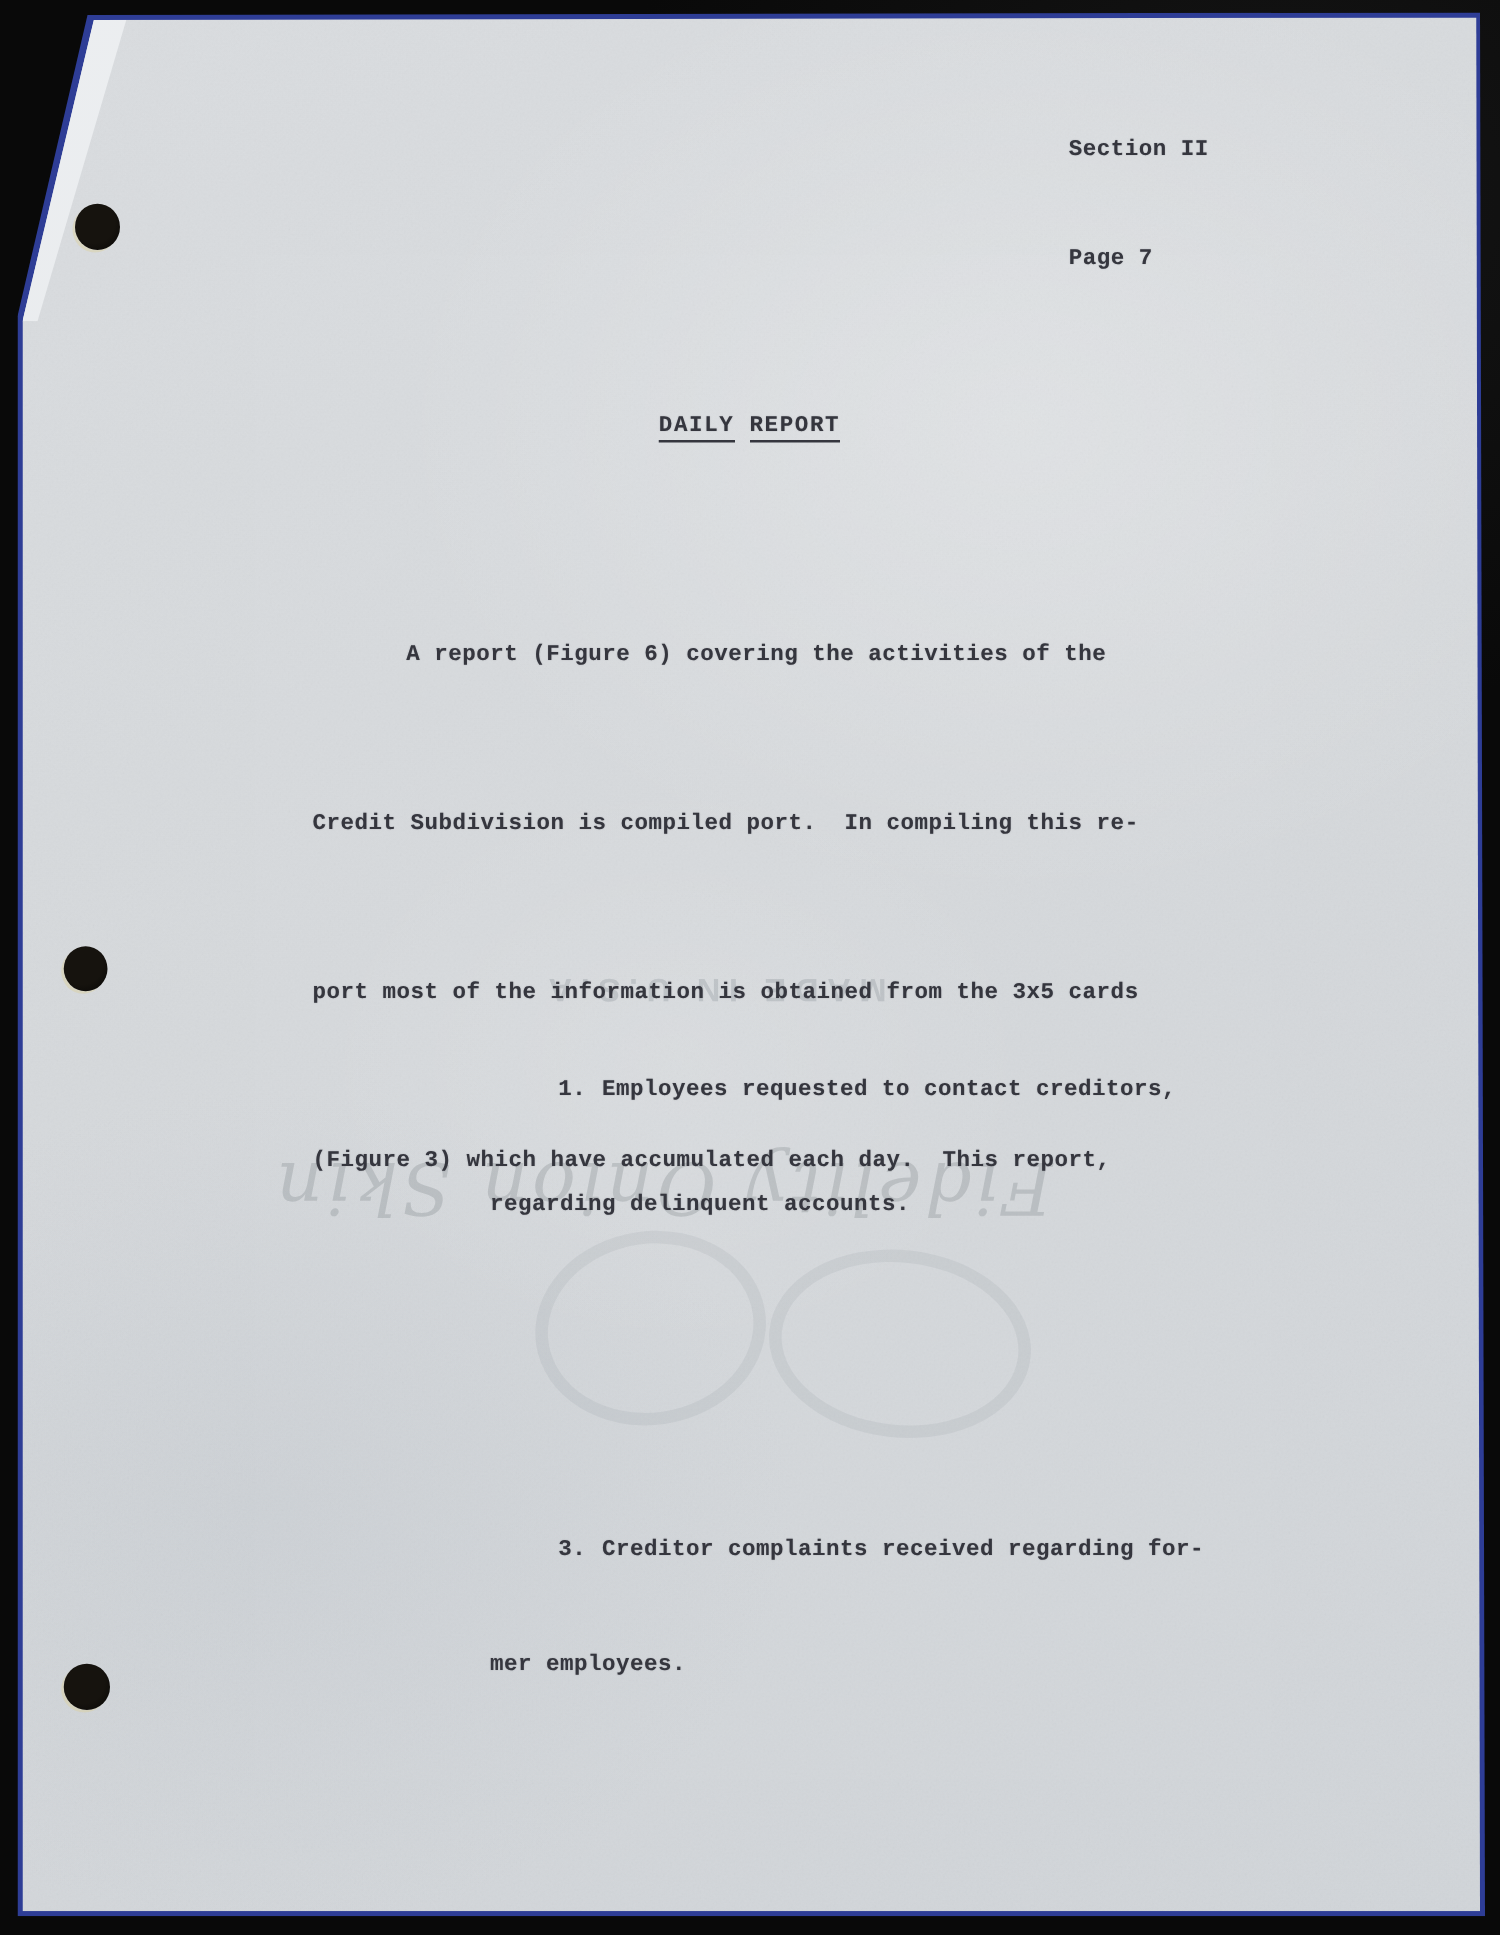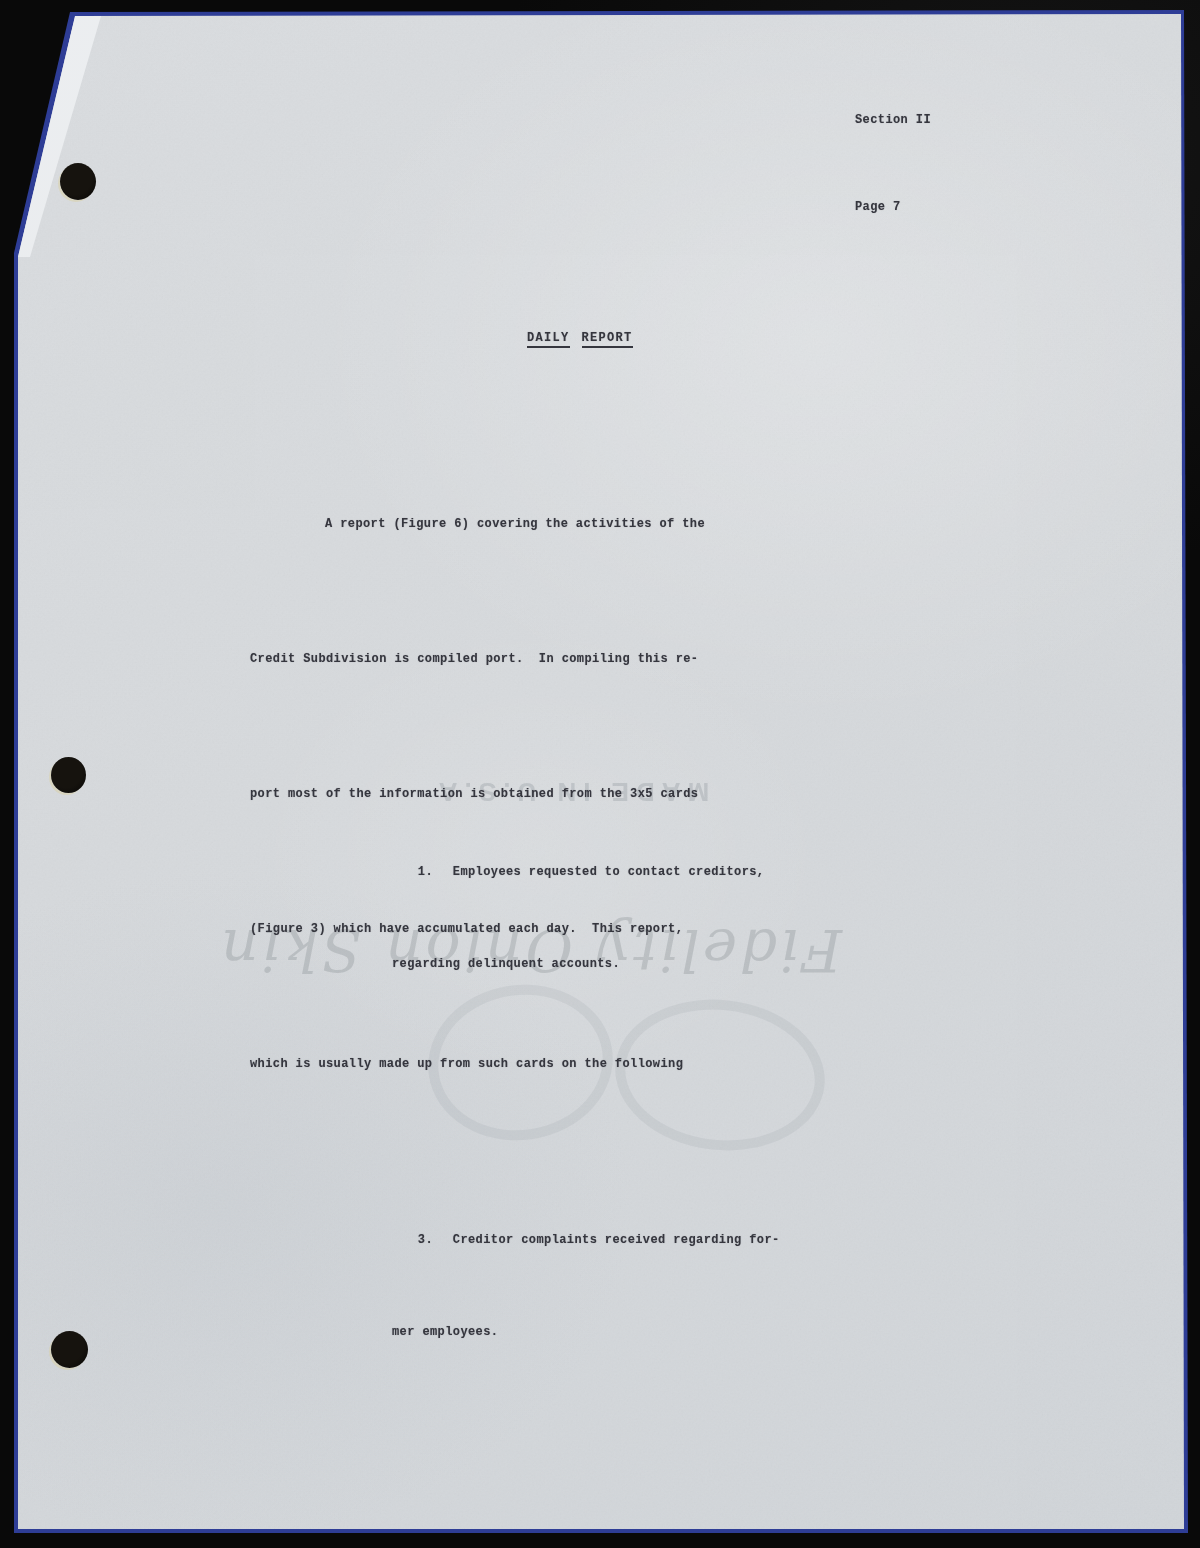--- a/index.html
+++ b/index.html
@@ -16,21 +16,21 @@
     clip-path:polygon(75px 16px,1181px 14px,1184px 1529px,18px 1529px,18px 257px);}
   .grain{position:absolute;inset:0;pointer-events:none;}
   .fold{position:absolute;inset:0;background:linear-gradient(200deg,#eef0f2, #e3e6e9);
     clip-path:polygon(75px 16px,101px 16px,30px 257px,18px 257px,18px 236px);}
   .hole{position:absolute;border-radius:50%;
     background:radial-gradient(circle at 42% 40%, #16130e 55%, #060504 100%);
     box-shadow:-2px 2px 0 0 rgba(220,208,158,0.45);}
   .hole.h1{left:60px;top:163px;width:36px;height:37px;}
   .hole.h2{left:51px;top:757px;width:35px;height:36px;}
   .hole.h3{left:51px;top:1331px;width:37px;height:37px;}
-  .type{color:#35363e;font-weight:700;font-size:12px;letter-spacing:0.4px;
+  .type{color:#35363e;font-weight:700;font-size:18px;letter-spacing:0.4px;
     white-space:pre;text-shadow:0 0 1px rgba(45,46,56,0.35);}
   .hdr{position:absolute;left:855px;top:48px;line-height:29px;}
   .ttl{position:absolute;left:527px;top:331px;letter-spacing:1.3px;}
   .ttl .w{border-bottom:2px solid #35363e;padding-bottom:1px;text-align:center;}
   .ttl .sp{display:inline-block;width:12px;}
   .para{position:absolute;left:250px;top:412px;width:720px;line-height:45px;font-family:Liberation Mono, monospace;}
   .para .ind{padding-left:75px;}
   .list{position:absolute;left:357px;top:711px;width:640px;line-height:46px;}
   .num{display:inline-block;width:35px;}
   .l2{padding-left:35px;}
@@ -79,21 +79,20 @@
       <div>Page 7</div>
     </div>
 
     <div class="type ttl"><span class="w">DAILY</span><span class="sp"></span><span class="w">REPORT</span></div>
 
     <div class="type para">
       <div class="ind">A report (Figure 6) covering the activities of the</div>
       <div>Credit Subdivision is compiled port.  In compiling this re-</div>
       <div>port most of the information is obtained from the 3x5 cards</div>
       <div>(Figure 3) which have accumulated each day.  This report,</div>
-      <div>which is usually made up from such cards on the following</div>
     </div>
 
     <div class="type list">
       <div class="item">
         <span class="num">1.</span><span>Employees requested to contact creditors,</span>
         <div class="l2">regarding delinquent accounts.</div>
       </div>
       <div class="item">
         <span class="num">3.</span><span>Creditor complaints received regarding for-</span>
         <div class="l2">mer employees.</div>

